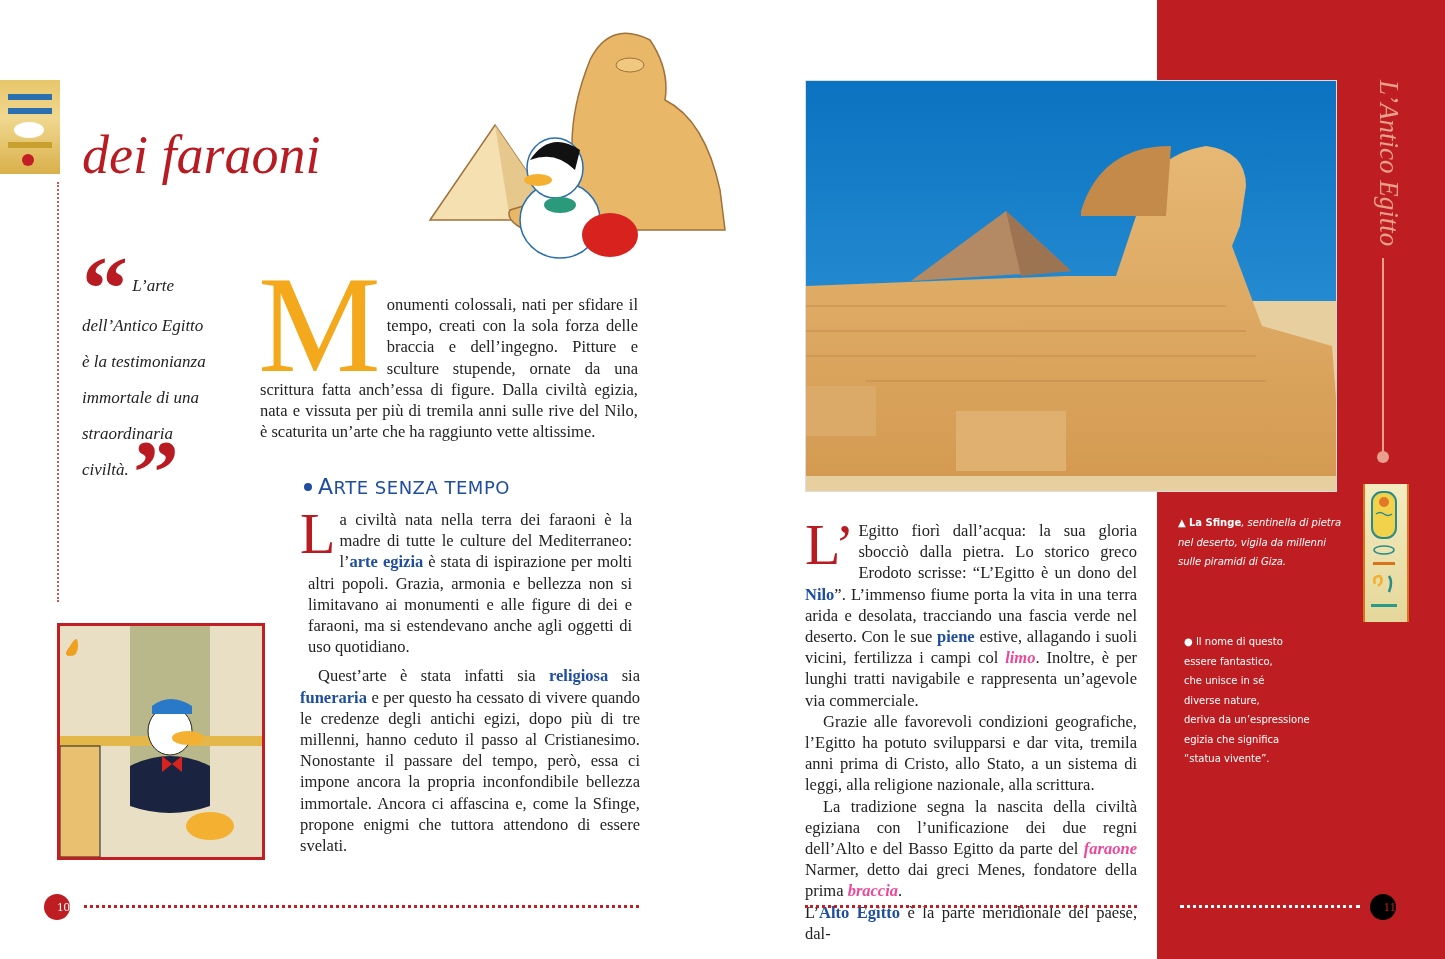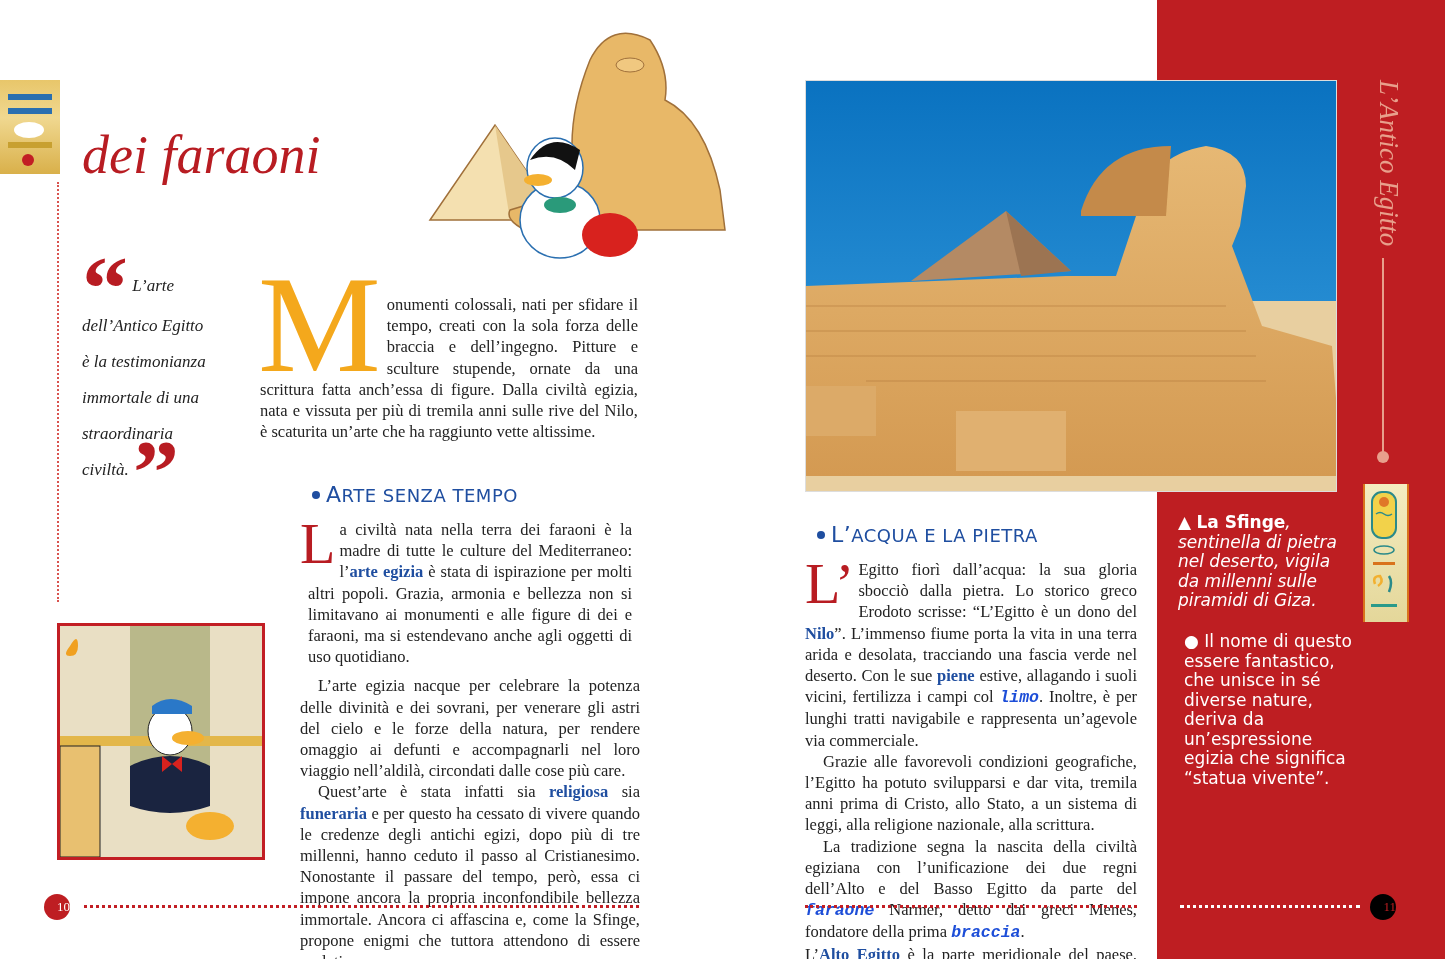--- a/index.html
+++ b/index.html
@@ -9,33 +9,33 @@
   .thumb{left:0;top:80px;width:60px;height:94px;background:linear-gradient(180deg,#e8c66a 0%,#f0d890 40%,#d9b04a 100%);overflow:hidden;}
   .thumb .stripe{position:absolute;left:8px;width:44px;height:6px;}
   .vdots{left:57px;top:182px;width:0;height:420px;border-left:2px dotted #d9534f;}
   .pull{left:82px;top:268px;width:170px;font-style:italic;font-size:17px;line-height:36px;color:#222;}
   .pull .q{font-family:"Liberation Serif",serif;color:#b81c22;font-size:92px;font-weight:bold;font-style:normal;line-height:40px;vertical-align:-28px;}
   .body{font-size:16.5px;line-height:21.2px;text-align:justify;color:#222;}
   .dropM{float:left;font-size:138px;line-height:110px;color:#f4a81c;margin:0 6px -4px -2px;font-family:"Liberation Serif",serif;}
   .dropL{float:left;font-size:58px;line-height:46px;color:#b81c22;margin:2px 4px 0 0;}
   .indent{text-indent:18px;margin:0;}
   .hl{color:#1f4ea0;}
-  .hli{color:#1d4ed8;font-style:italic;font-family:Liberation Mono, monospace;}
-  h2.sec{font-family:"DejaVu Sans",sans-serif;font-weight:normal;color:#1f4ea0;font-size:18px;margin:12px;letter-spacing:0.5px;}
+  .hli{color:#ec4899;font-style:italic;}
+  h2.sec{font-family:"DejaVu Sans",sans-serif;font-weight:normal;color:#1f4ea0;font-size:18px;margin:4px;letter-spacing:0.5px;}
   h2.sec .big{font-size:22px;}
   .dot-bullet{display:inline-block;width:8px;height:8px;border-radius:50%;background:#1f4ea0;margin-right:6px;vertical-align:3px;}
   .pgnum{width:26px;height:26px;border-radius:50%;font-size:13px;text-align:right;line-height:26px;}
   .hdots{height:0;border-top:3px dotted #c21e24;}
   .redpanel{left:1157px;top:0;width:288px;height:959px;background:#be1e22;}
   .vtitle{left:1370px;top:80px;width:40px;height:180px;}
   .vtitle span{position:absolute;left:0;top:0;transform-origin:left top;transform:translate(34px,0) rotate(90deg);white-space:nowrap;font-style:italic;color:#e8a08c;font-size:27px;}
   .vline{left:1382px;top:258px;width:2px;height:196px;background:#e8a08c;}
   .vcirc{left:1377px;top:451px;width:12px;height:12px;border-radius:50%;background:#e8a08c;}
   .cartouche{left:1363px;top:484px;width:42px;height:138px;background:linear-gradient(180deg,#f4ecc0,#e4d79a);border-left:2px solid #d9731c;border-right:2px solid #d9731c;}
-  .caption{font-family:"DejaVu Sans",sans-serif;color:#fff;font-size:17px;line-height:19.5px;}
+  .caption{font-family:"DejaVu Sans",sans-serif;color:#fff;font-size:10px;line-height:19.5px;}
   .photo{left:805px;top:80px;width:530px;height:410px;overflow:hidden;border:1px solid #ddd;}
   .comic{left:57px;top:623px;width:208px;height:237px;border:3px solid #c21e24;box-sizing:border-box;overflow:hidden;background:#e8dcc0;}
 </style>
 </head>
 <body>
 
 <div class="abs thumb">
   <div class="stripe" style="top:14px;background:#2a6fb0;"></div>
   <div class="stripe" style="top:28px;background:#2a6fb0;"></div>
   <div class="stripe" style="top:42px;left:14px;width:30px;height:16px;border-radius:50%;background:#fff;"></div>
@@ -78,21 +78,20 @@
   <div style="padding-top:24px;">onumenti colossali, nati per sfidare il tempo, creati con la sola forza delle braccia e dell’ingegno. Pitture e sculture stupende, ornate da una scrittura fatta anch’essa di figure. Dalla civiltà egizia, nata e vissuta per più di tremila anni sulle rive del Nilo, è scaturita un’arte che ha raggiunto vette altissime.</div>
 </div>
 
 <div class="abs" style="left:300px;top:470px;width:340px;">
   <h2 class="sec">
     <span class="dot-bullet"></span><span class="big">A</span><span>RTE SENZA TEMPO</span>
   </h2>
   <div class="body" style="margin-top:10px;">
     <span class="dropL">L</span>
     <p style="margin:8px;"><span>a civiltà nata nella terra dei faraoni è la madre di tutte le culture del Mediterraneo: l’</span><b class="hl">arte egizia</b><span> è stata di ispirazione per molti altri popoli. Grazia, armonia e bellezza non si limitavano ai monumenti e alle figure di dei e faraoni, ma si estendevano anche agli oggetti di uso quotidiano.</span></p>
-    <p class="indent">L’arte egizia nacque per celebrare la potenza delle divinità e dei sovrani, per venerare gli astri del cielo e le forze della natura, per rendere omaggio ai defunti e accompagnarli nel loro viaggio nell’aldilà, circondati dalle cose più care.</p>
     <p class="indent"><span>Quest’arte è stata infatti sia </span><b class="hl">religiosa</b><span> sia </span><b class="hl">funeraria</b><span> e per questo ha cessato di vivere quando le credenze degli antichi egizi, dopo più di tre millenni, hanno ceduto il passo al Cristianesimo. Nonostante il passare del tempo, però, essa ci impone ancora la propria inconfondibile bellezza immortale. Ancora ci affascina e, come la Sfinge, propone enigmi che tuttora attendono di essere svelati.</span></p>
   </div>
 </div>
 
 <div class="abs comic">
   <svg width="202" height="231">
     <rect x="0" y="0" width="202" height="231" fill="#e9dfc4"></rect>
     <rect x="70" y="0" width="80" height="170" fill="#b9b88a"></rect>
     <rect x="0" y="110" width="202" height="10" fill="#e3b74a"></rect>
     <path d="M10,20 q8,-14 8,0 q0,10 -8,10 q-8,0 0,-10z" fill="#f0a020"></path>
@@ -134,23 +133,20 @@
     <g stroke="#b47a3c" stroke-width="1.2" fill="none" opacity="0.6">
       <path d="M0,225 h420"></path>
         <path d="M0,250 h440"></path>
         <path d="M0,275 h450"></path>
         <path d="M60,300 h400"></path>
     </g>
   </svg>
 </div>
 
 <div class="abs" style="left:805px;top:510px;width:332px;">
-  <h2 class="sec">
-    <span class="dot-bullet"></span><span class="big">L’</span><span>ACQUA E LA PIETRA</span>
-  </h2>
   <div class="body" style="margin-top:10px;">
     <span class="dropL">L’</span>
     <p style="margin:0;"><span>Egitto fiorì dall’acqua: la sua gloria sbocciò dalla pietra. Lo storico greco Erodoto scrisse: “L’Egitto è un dono del </span><b class="hl">Nilo</b><span>”. L’immenso fiume porta la vita in una terra arida e desolata, tracciando una fascia verde nel deserto. Con le sue </span><b class="hl">piene</b><span> estive, allagando i suoli vicini, fertilizza i campi col </span><b class="hli">limo</b><span>. Inoltre, è per lunghi tratti navigabile e rappresenta un’agevole via commerciale.</span></p>
     <p class="indent">Grazie alle favorevoli condizioni geografiche, l’Egitto ha potuto svilupparsi e dar vita, tremila anni prima di Cristo, allo Stato, a un sistema di leggi, alla religione nazionale, alla scrittura.</p>
     <p class="indent"><span>La tradizione segna la nascita della civiltà egiziana con l’unificazione dei due regni dell’Alto e del Basso Egitto da parte del </span><b class="hli">faraone</b><span> Narmer, detto dai greci Menes, fondatore della prima </span><b class="hli">braccia</b><span>.</span></p>
     <p style="margin:0;"><span>L’</span><b class="hl">Alto Egitto</b><span> è la parte meridionale del paese, dal-</span></p>
   </div>
 </div>
 
 <div class="abs vtitle">

